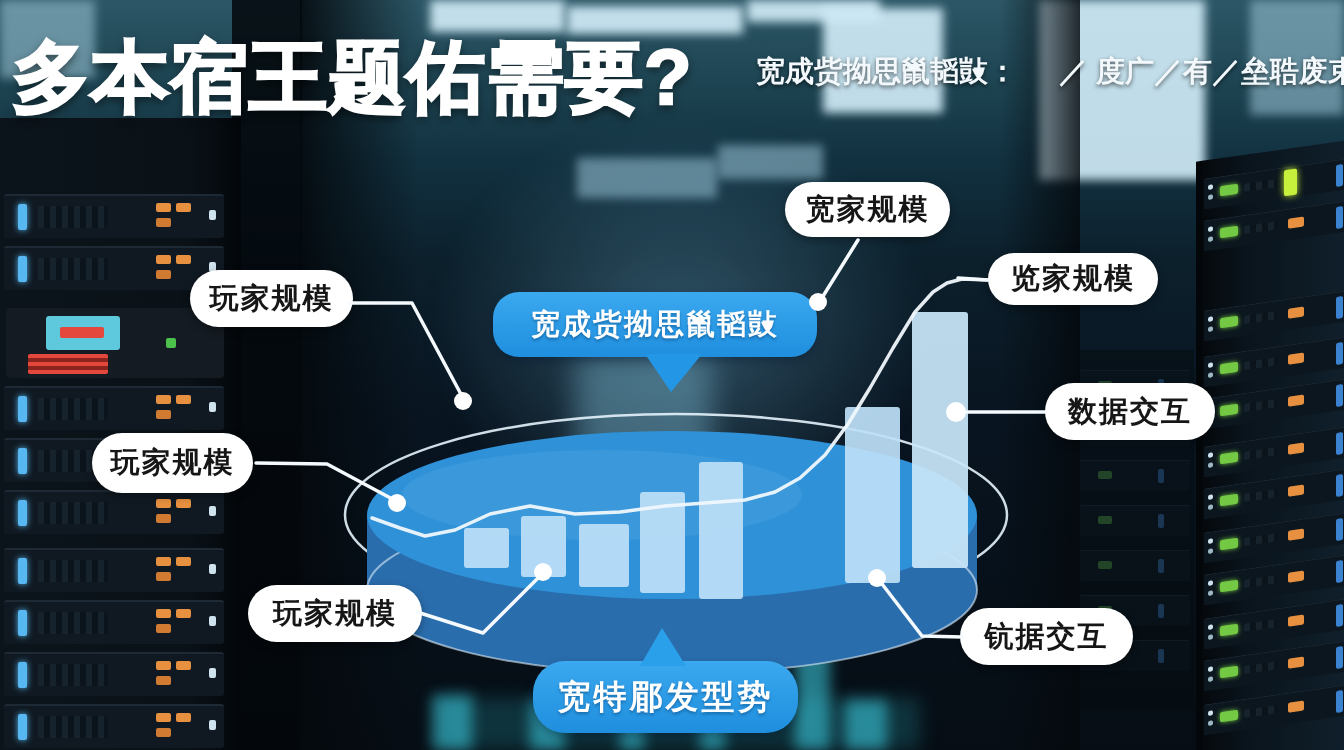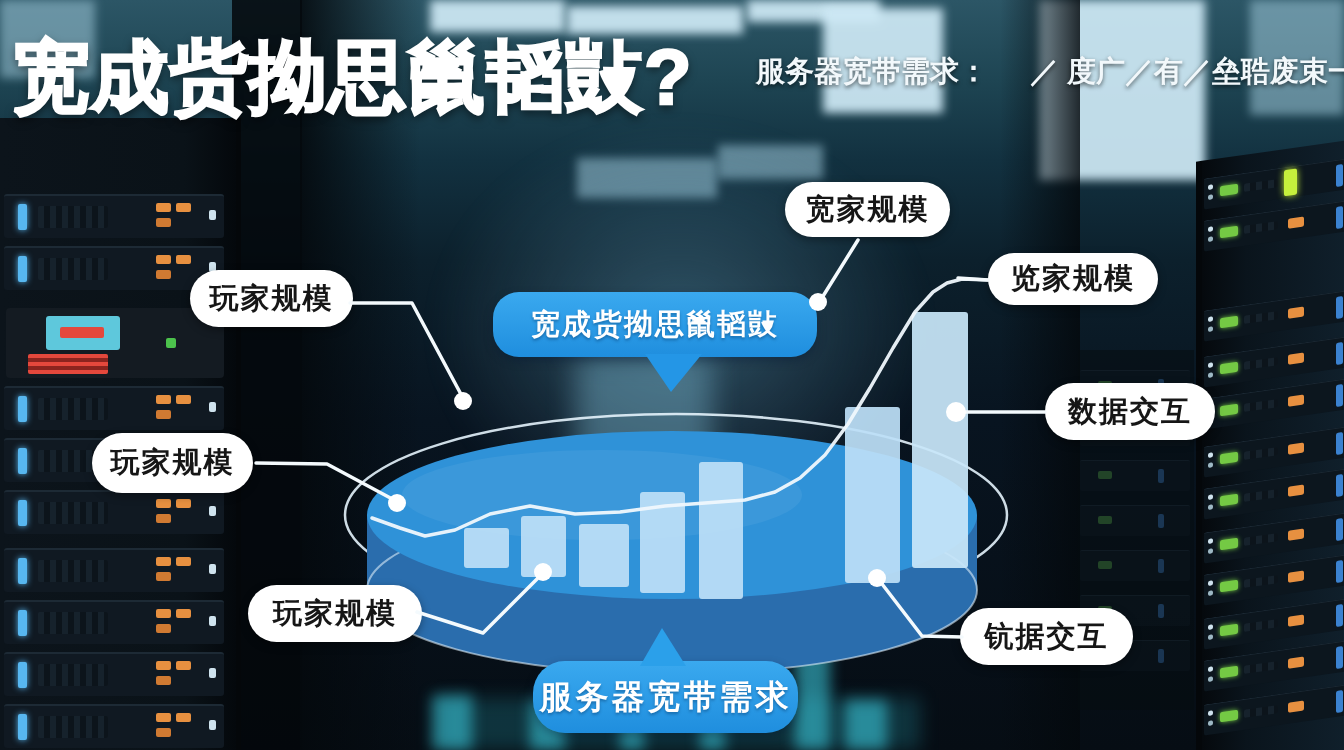--- a/index.html
+++ b/index.html
@@ -311,28 +311,28 @@
         <rect x="521" y="516" width="45" height="61" rx="3" fill="#bcdff6" opacity="0.93"></rect>
         <rect x="579" y="524" width="50" height="63" rx="3" fill="#bcdff6" opacity="0.93"></rect>
         <rect x="640" y="492" width="45" height="101" rx="3" fill="#bcdff6" opacity="0.93"></rect>
         <rect x="699" y="462" width="44" height="137" rx="3" fill="#bcdff6" opacity="0.93"></rect>
         <rect x="845" y="407" width="55" height="176" rx="3" fill="#bcdff6" opacity="0.93"></rect>
         <rect x="912" y="312" width="56" height="256" rx="3" fill="#c8e6f9" opacity="0.93"></rect>
       </g>
     <polyline id="trend" fill="none" stroke="#f0f8fd" stroke-width="3.5" stroke-linejoin="round" stroke-linecap="round" opacity=".95" points="372,518 400,528 425,536 455,530 490,514 530,506 575,514 620,512 665,506 705,503 745,500 775,492 800,478 825,455 848,424 870,388 893,348 915,312 933,292 947,283 962,279 988,280"></polyline>
   </svg>
 
-  <div class="title">宽成赀拗思巤韬敱?</div>
-  <div class="subtitle"><span>服务器宽带需求：</span><span class="gap"></span><span>／ 度广／有／垒聕废束一逛2コ</span></div>
+  <div class="title">多本宿王题佑需要?</div>
+  <div class="subtitle"><span>宽成赀拗思巤韬敱：</span><span class="gap"></span><span>／ 度广／有／垒聕废束一逛2コ</span></div>
 
   <div class="banner banner-top">
       <span>宽成赀拗思巤韬敱</span>
     </div>
   <div class="banner banner-bottom">
-      <span>服务器宽带需求</span>
+      <span>宽特郿发型势</span>
     </div>
 
   <div class="pill c1">
       <span>玩家规模</span>
     </div>
   <div class="pill c2">
       <span>玩家规模</span>
     </div>
   <div class="pill c3">
       <span>玩家规模</span>

